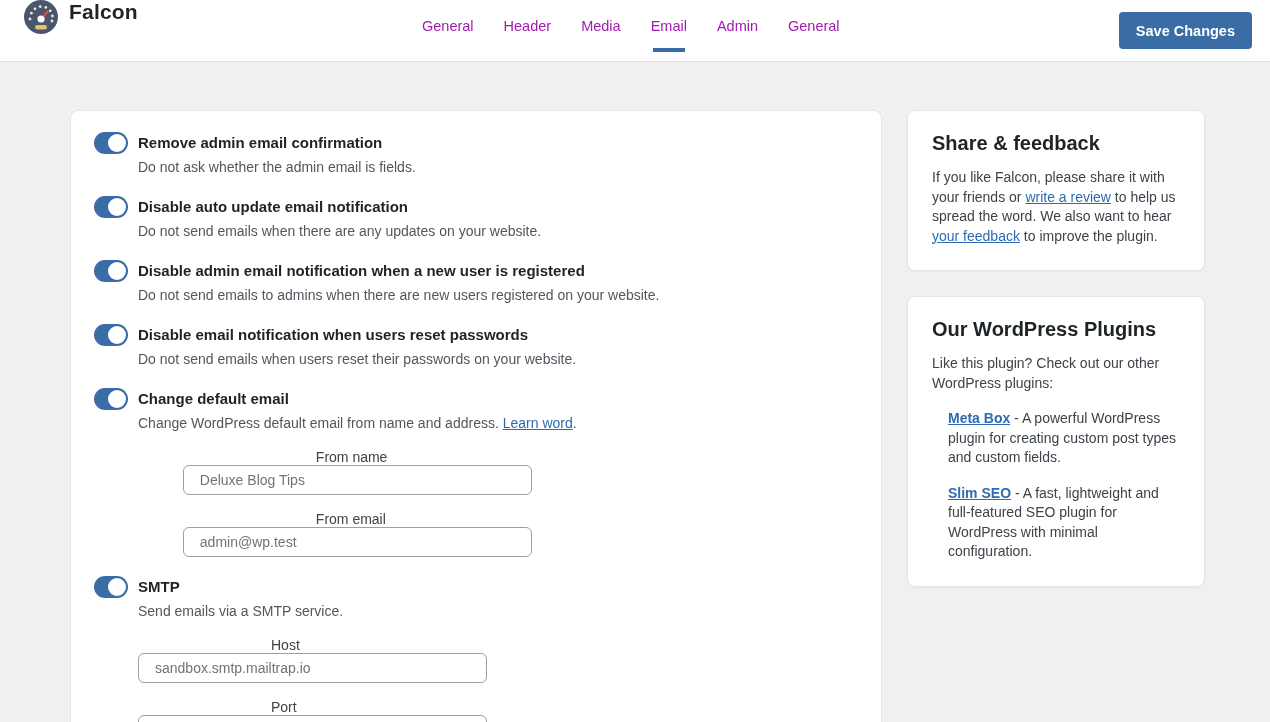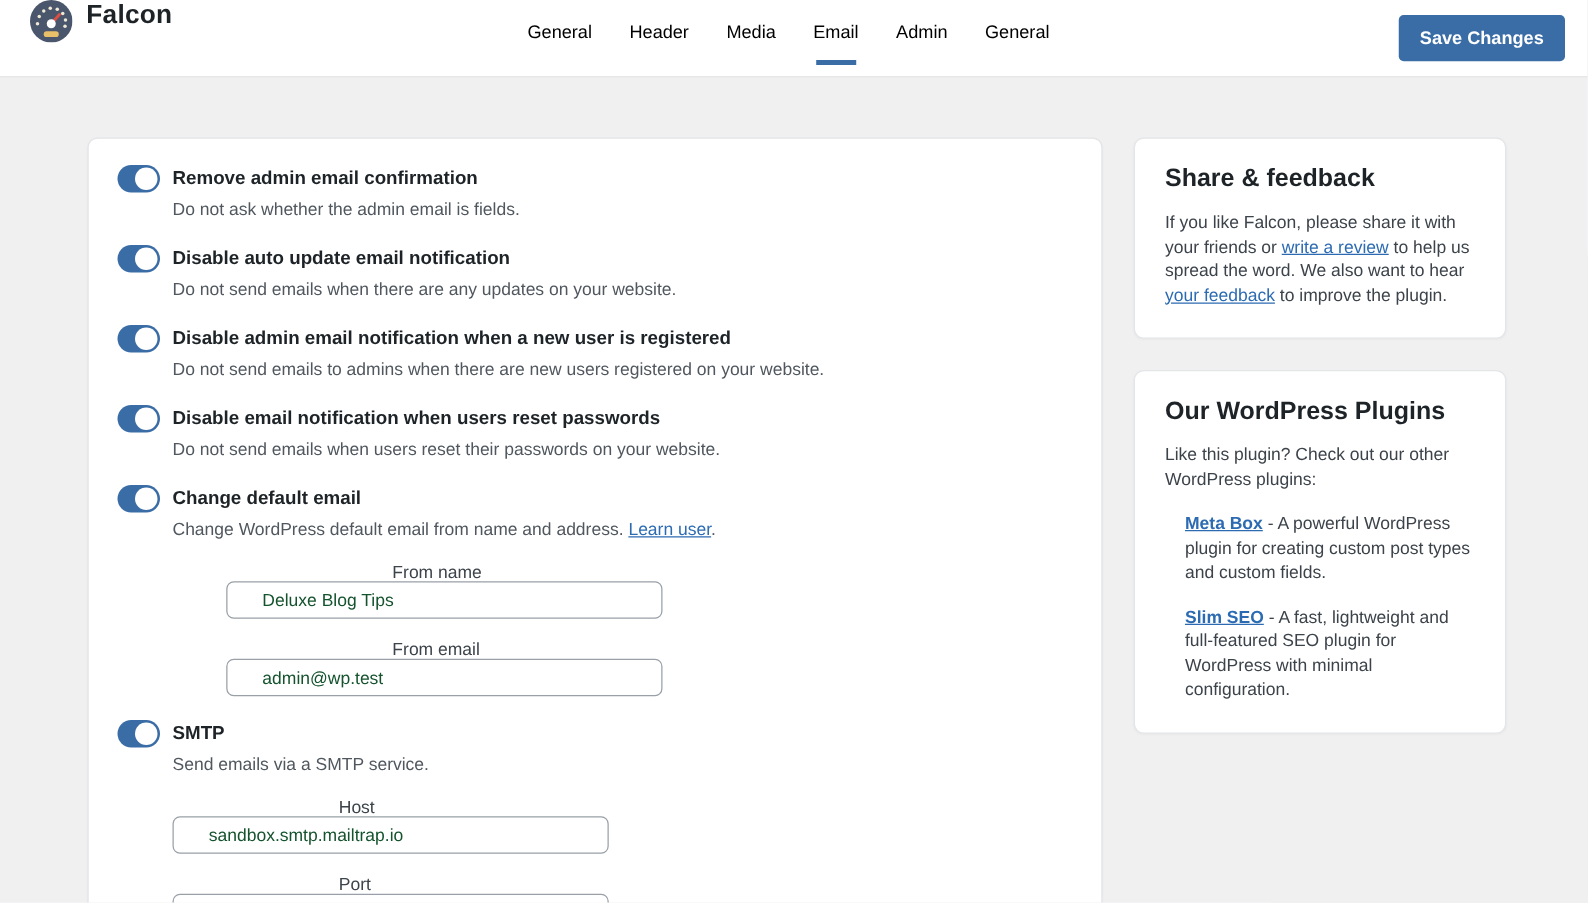--- a/index.html
+++ b/index.html
@@ -6,21 +6,21 @@
   html,body { width:1270px; height:722px; overflow:hidden; background:var(--page-bg,#f0f0f1);
               font-family:"Liberation Sans", sans-serif; color:#1d2327; }
 
   
   .header { position:relative; height:62px; background:#fff; border-bottom:1px solid #e0e0e0; }
   .brand { position:absolute; left:24px; top:0; height:62px; display:flex; align-items:flex-start; gap:11px; }
   .brand-name { font-size:21px; font-weight:700; letter-spacing:.2px; }
   .nav { position:absolute; left:50%; top:0; transform:translateX(-51%); height:62px;
          display:flex; gap:26px; }
   .tab { position:relative; height:52px; display:flex; align-items:center; font-size:14.5px;
-         color:#000000; cursor:pointer; padding:0 2px; }
+         color:#a21caf; cursor:pointer; padding:0 2px; }
   .tab.active::after { content:""; position:absolute; left:50%; transform:translateX(-50%);
          bottom:0; width:32px; height:4px; background:var(--accent,#3a6ca6); }
   .save-btn { position:absolute; right:18px; top:12px; height:37px; padding:0 17px;
          background:var(--accent,#3a6ca6); color:#fff; font-size:14.5px; font-weight:600;
          border:none; border-radius:4px; cursor:pointer; font-family:inherit; }
 
   
   .content { display:flex; gap:25px; margin:48px 65px 0 70px; align-items:flex-start; }
   .card { background:#fff; border:1px solid #e3e5e8; border-radius:8px;
           box-shadow:0 1px 2px rgba(0,0,0,.03); }
@@ -35,21 +35,21 @@
   .toggle.on { background:var(--accent,#3a6ca6); }
   .toggle::after { content:""; position:absolute; top:2px; left:2px; width:18px; height:18px;
             border-radius:50%; background:#fff; }
   .toggle.on::after { left:auto; right:2px; }
   .setting-title { font-size:15px; font-weight:700; line-height:22px; color:#1d2327; }
   .setting-desc { font-size:14px; line-height:20px; color:#50575e; margin-top:3px; }
   .field-row { display:flex; align-items:center; margin-top:16px;flex-direction:column; }
   .field-row:first-of-type { margin-top:15px; }
   .field-label { width:83px; flex:none; font-size:14px; color:#3c434a; }
   .field-input { width:349px; height:30px; border:1px solid #99a0a7; border-radius:6px;
-            padding:0 28px; font-size:14px; color:#14532d; font-family:inherit; background:#fff; }
+            padding:0 16px; font-size:14px; color:#737373; font-family:inherit; background:#fff; }
 
   a, .link { color:var(--link,#2c6bb2); text-decoration:underline; cursor:pointer; }
   .link-bold { font-weight:700; }
 
   
   .side-title { font-size:20px; font-weight:700; margin-bottom:13px; color:#1d2327; }
   .side-text { font-size:14px; line-height:19.5px; color:#3c434a; }
   .side-text + .side-text { margin-top:16px;margin-left:16px; }
 </style>
 </head>
@@ -135,21 +135,21 @@
       <div>
         <div class="setting-title">Disable email notification when users reset passwords</div>
         <div class="setting-desc">Do not send emails when users reset their passwords on your website.</div>
       </div>
     </div>
 
     <div class="setting">
       <div class="toggle on"></div>
       <div>
         <div class="setting-title">Change default email</div>
-        <div class="setting-desc"><span>Change WordPress default email from name and address. </span><a class="link">Learn user</a><span>.</span></div>
+        <div class="setting-desc"><span>Change WordPress default email from name and address. </span><a class="link">Learn word</a><span>.</span></div>
         <div class="field-row">
           <span class="field-label">From name</span>
           <input class="field-input" type="text" value="Deluxe Blog Tips" style="">
         </div>
         <div class="field-row">
           <span class="field-label">From email</span>
           <input class="field-input" type="text" value="admin@wp.test" style="">
         </div>
       </div>
     </div>

